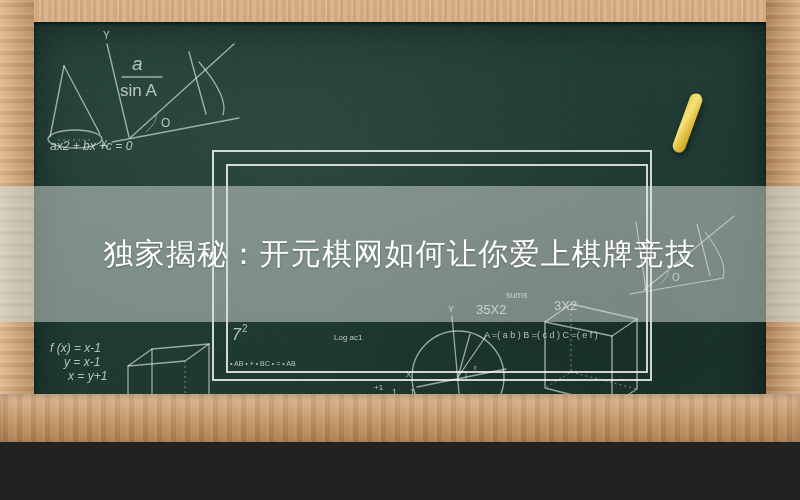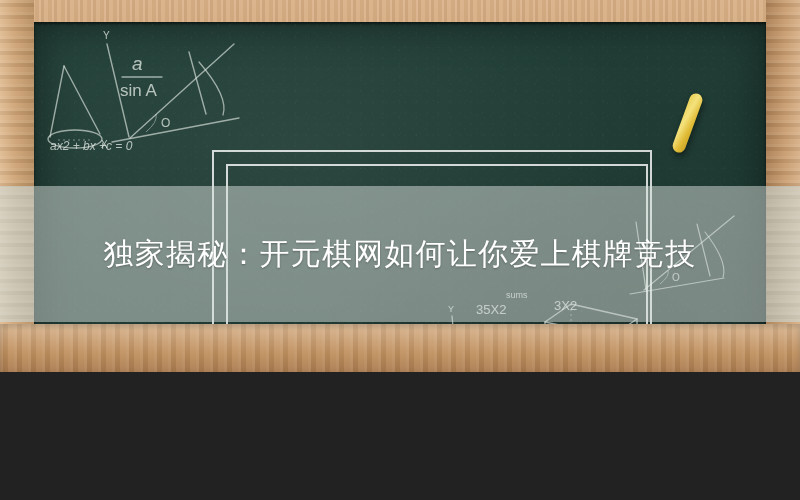--- a/index.html
+++ b/index.html
@@ -1,17 +1,17 @@
 <!DOCTYPE html>
 <html><head>
 <meta charset="utf-8">
 <style>
   html,body{margin:0;padding:0;background:#222;}
   #stage{
-    position:relative;width:800px;height:372px;overflow:hidden;
+    position:relative;width:800px;height:442px;overflow:hidden;
     font-family:"Liberation Sans","DejaVu Sans",sans-serif;
     background:#c9a077;
     text-align:right;
   }
 
   
   .frame{
     position:absolute;inset:0;
     background:
       repeating-linear-gradient(90deg,

